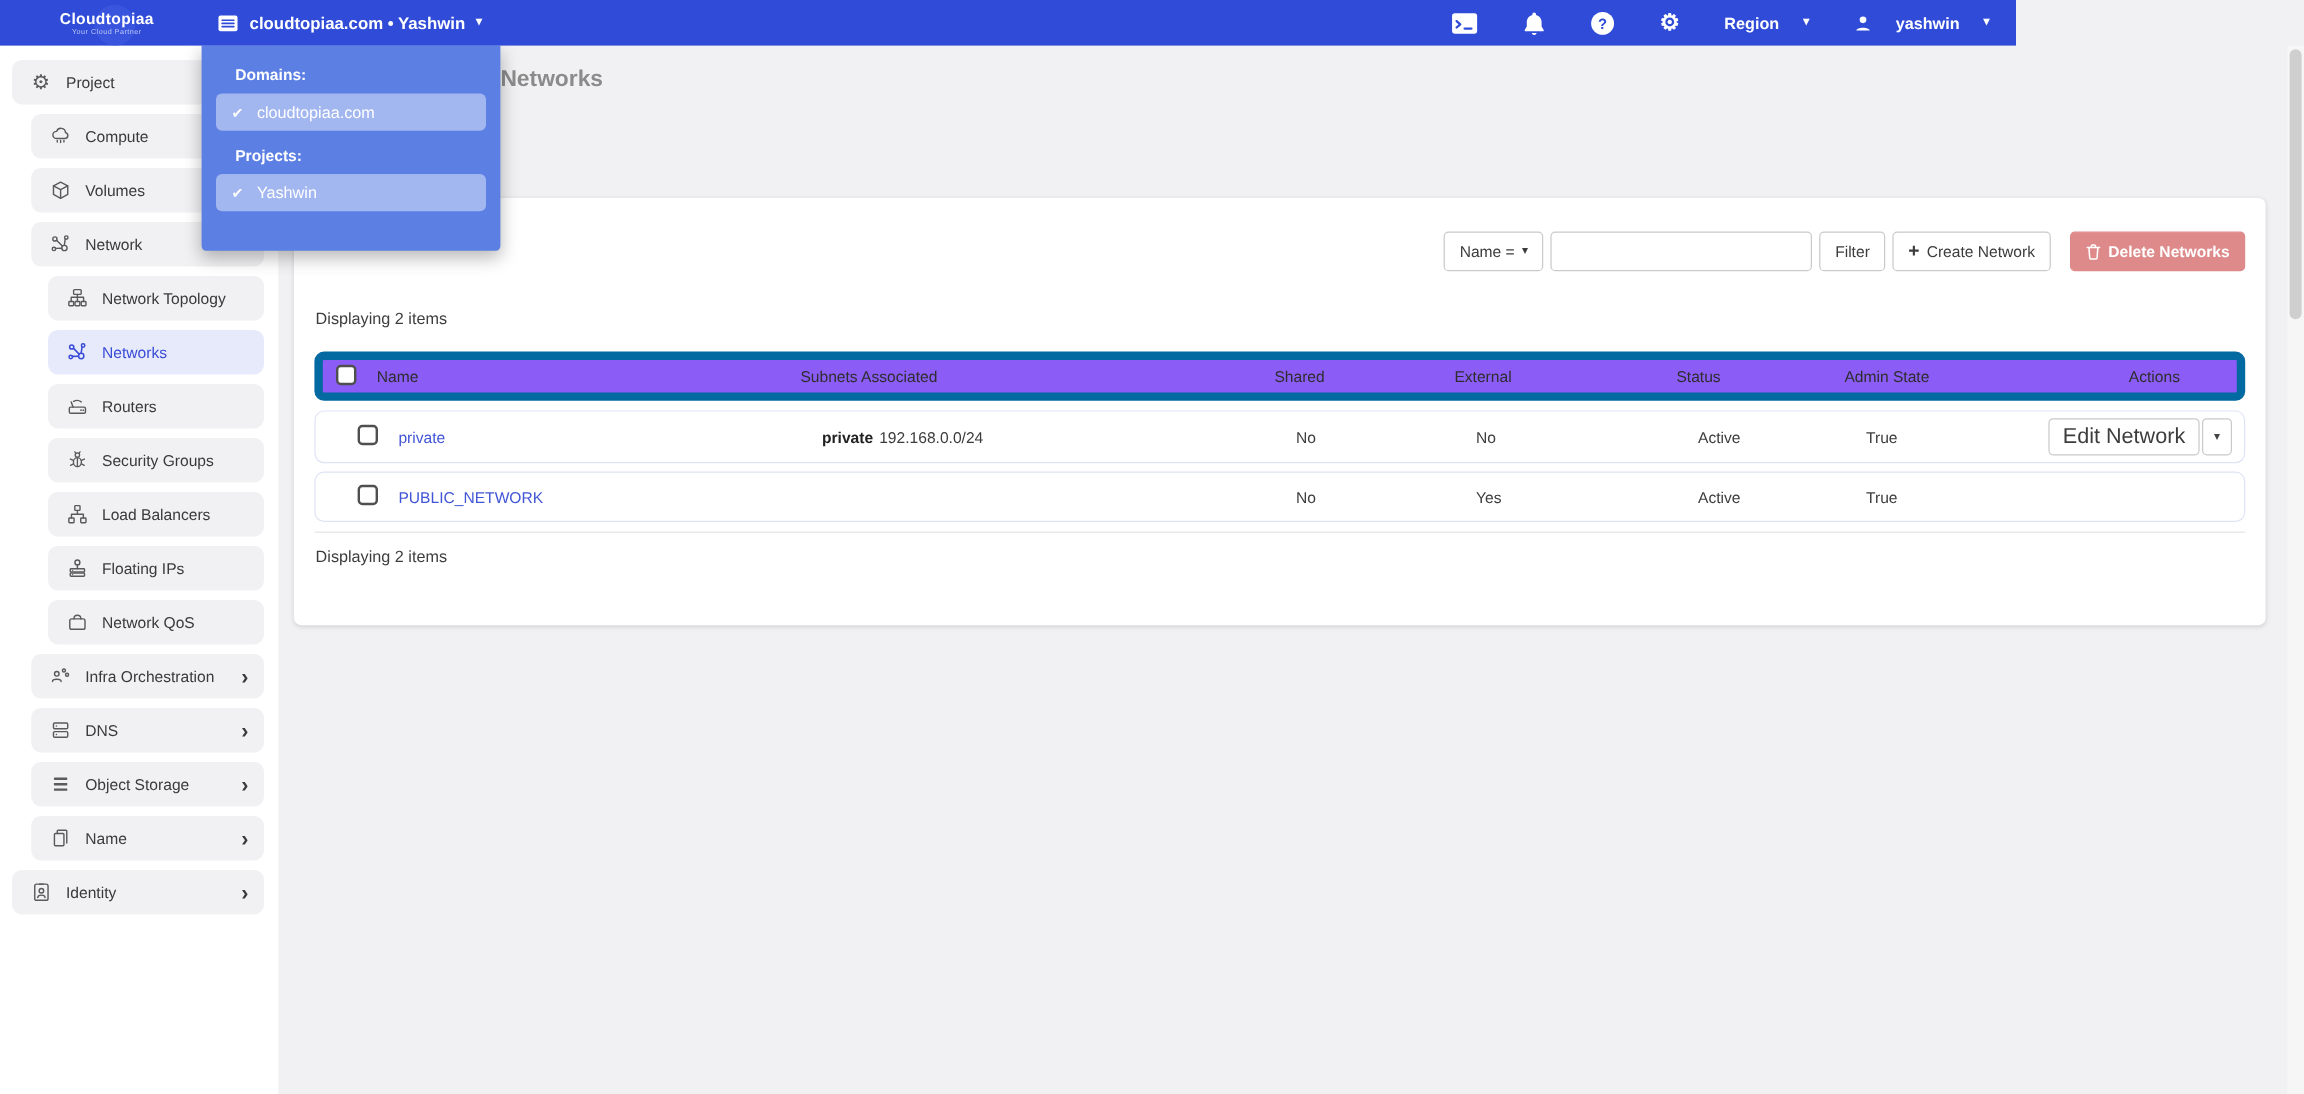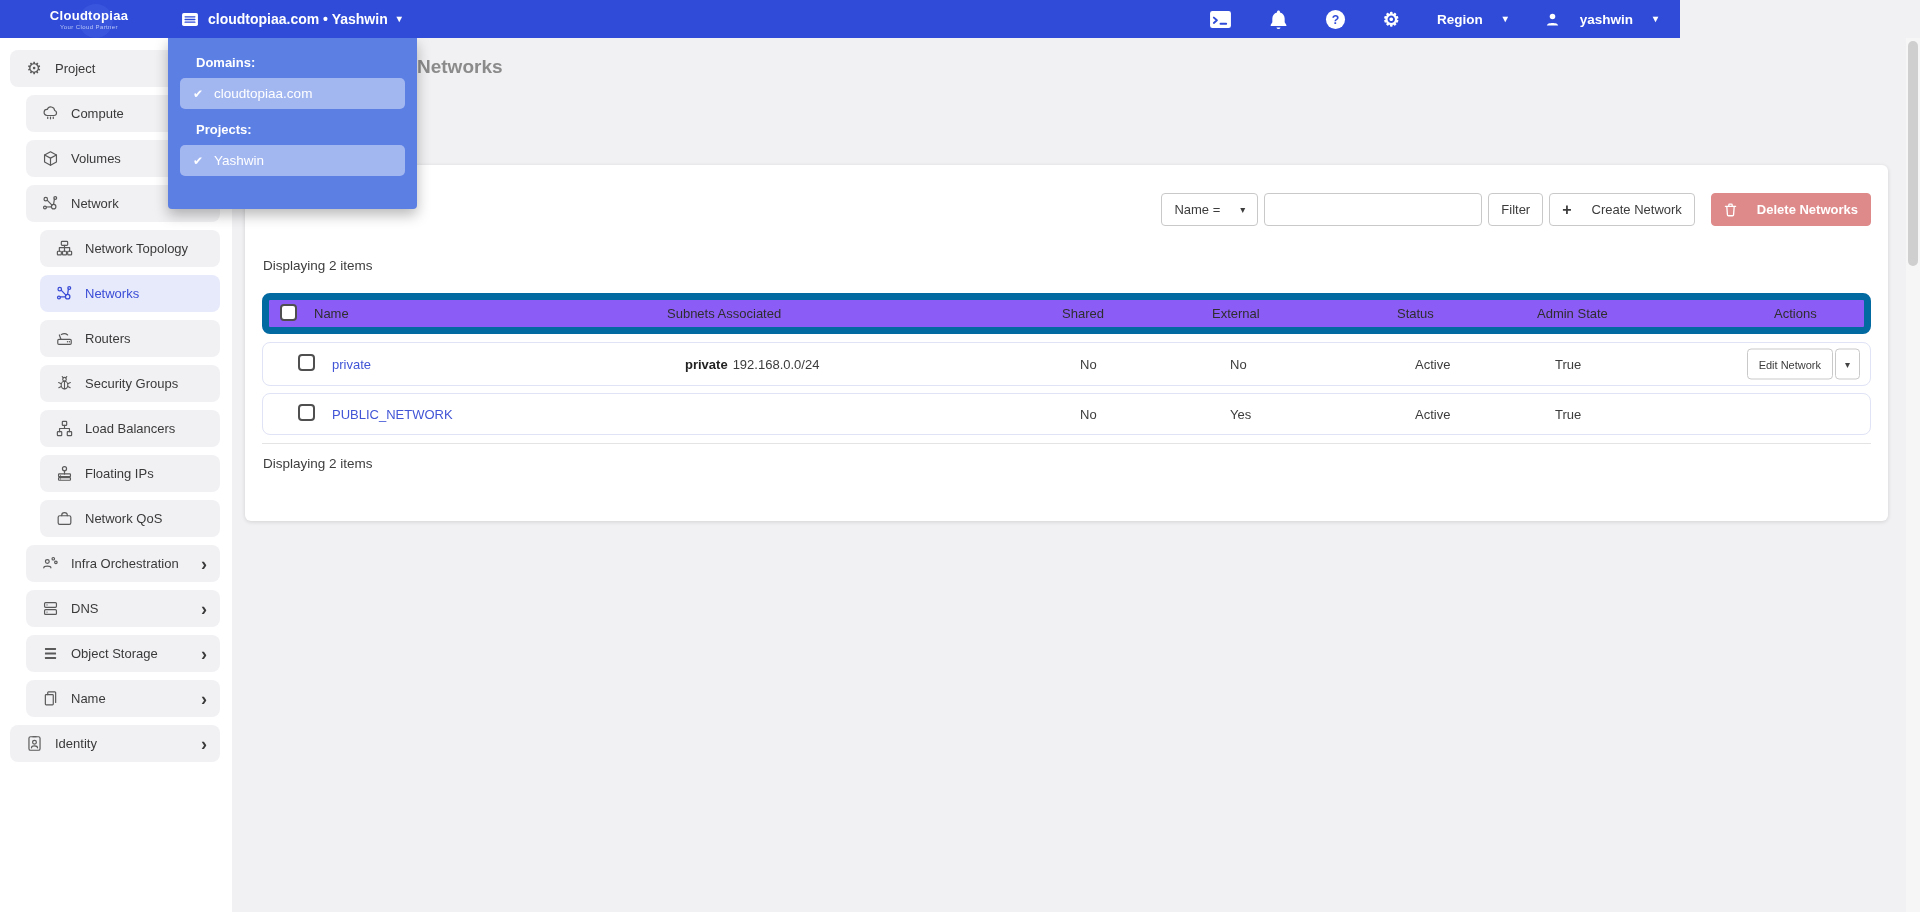--- a/index.html
+++ b/index.html
@@ -75,21 +75,21 @@
 
   
   .panel {
     position:absolute; left:245px; top:165px; width:1643px; height:356px;
     background:#fff; border-radius:6px; box-shadow:0 1px 4px rgba(0,0,0,.13); z-index:4;
   }
   .toolbar { position:absolute; top:28px; right:17px; display:flex; align-items:center; gap:6px; height:33px; }
   .btn {
     height:33px; background:#fff; border:1px solid #c9c9c9; border-radius:4px;
     font-family:"Liberation Sans", sans-serif; font-size:13px; color:#3c3c3c;
-    display:flex; align-items:center; padding:0 12px; gap:20px; cursor:pointer; white-space:nowrap;
+    display:flex; align-items:center; padding:0 12px; gap:6px; cursor:pointer; white-space:nowrap;
   }
   .search-input {
     width:218px; height:33px; border:1px solid #c9c9c9; border-radius:4px;
     padding:0 9px; font-family:"Liberation Sans", sans-serif; font-size:13px; color:#3c3c3c;
   }
   .plus-glyph { font-weight:bold; font-size:16px; line-height:1; }
   .btn-delete { background:#df8a8a; border-color:#df8a8a; color:#fff; margin-left:10px; font-weight:600; }
 
   .count { position:absolute; left:18px; font-size:13.5px; color:#3d3d3d; }
   .count-top { top:93px; }
@@ -113,21 +113,21 @@
   .row2 { top:228px; height:42px; }
   .cell-check { padding-left:11px; }
   .checkbox {
     width:17px; height:17px; border:2px solid #4f4f4f; border-radius:4px;
     background:#fff; display:inline-block; cursor:pointer;
   }
   .link { color:#4155d6; cursor:pointer; }
   .subnet b { color:#222; margin-right:5px; }
   .cell-actions { position:relative; height:100%; }
   .editgroup { position:absolute; right:10px; top:50%; transform:translateY(-50%); display:flex; gap:2px; }
-  .btn-sm { height:31px; font-size:11px; padding:0 11px; }
+  .btn-sm { height:31px; font-size:18px; padding:0 11px; }
   .btn-caret { width:25px; padding:0; justify-content:center; font-size:9px; color:#444; }
 
   .divider { position:absolute; left:17px; right:17px; top:278px; height:1px; background:#e4e4e4; }
 
   
   .scrollbar { position:absolute; right:0; top:38px; bottom:0; width:14px; background:#f6f6f6; z-index:20; }
   .scroll-thumb { position:absolute; top:3px; left:2px; width:10px; height:225px; background:#cfcfcf; border-radius:5px; cursor:pointer; }
 </style>
 </head>
 <body>

